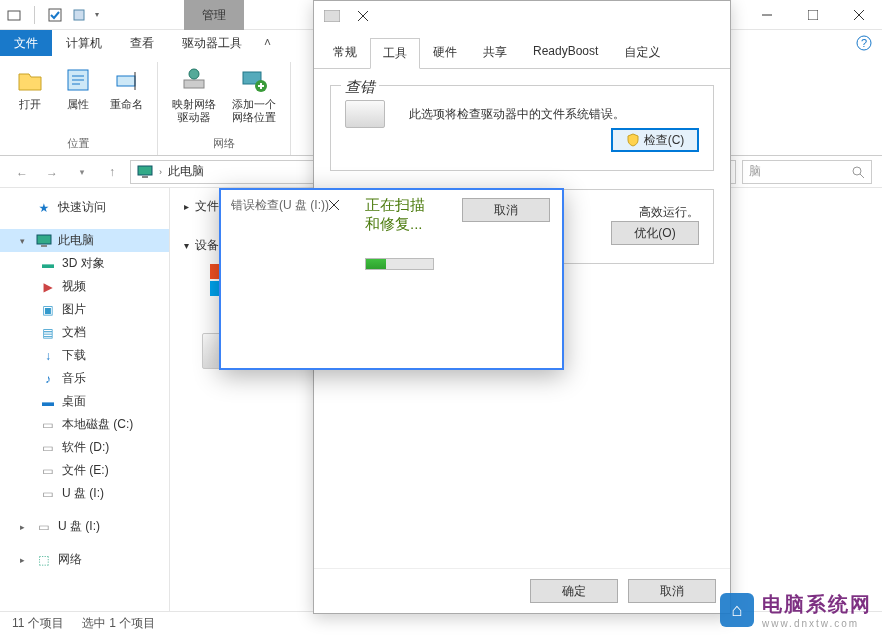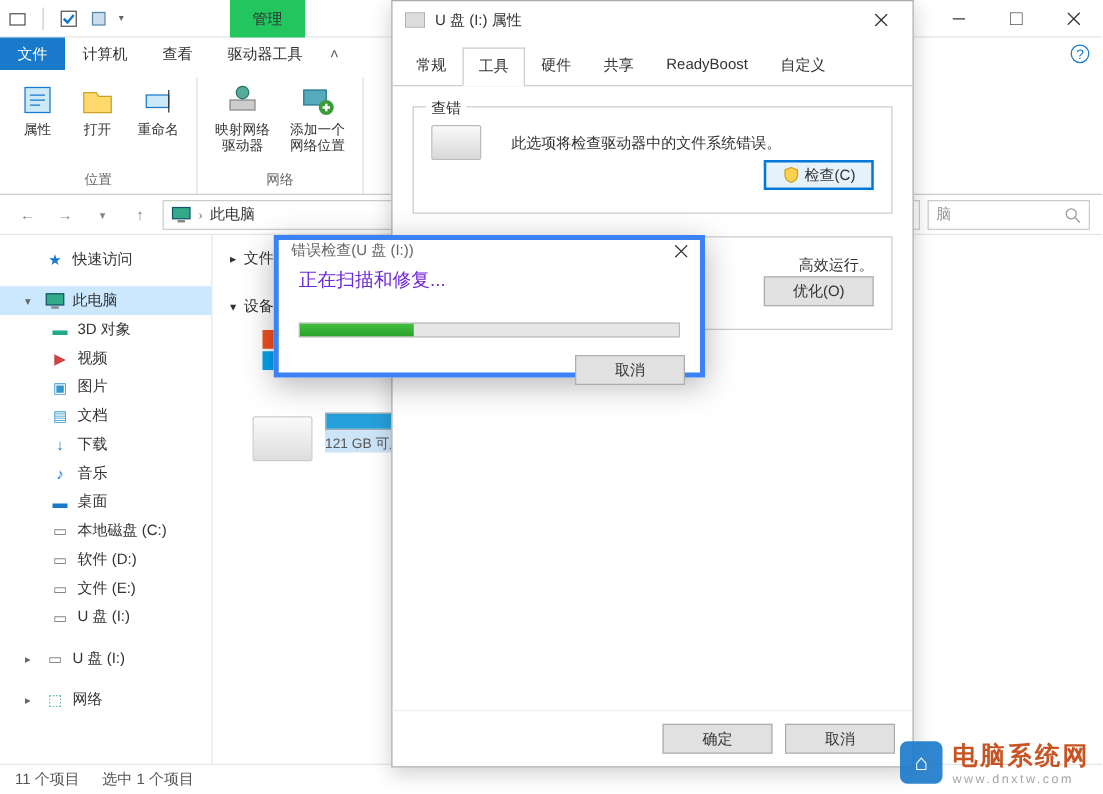--- a/index.html
+++ b/index.html
@@ -10,21 +10,21 @@
 .titlebar { height: 30px; display: flex; align-items: center; border-bottom: 1px solid #e5e5e5; padding-left: 6px; }
 .tb-icons { display: flex; gap: 8px; align-items: center; }
 .tb-icon { width: 16px; height: 16px; display: flex; align-items: center; justify-content: center; }
 .tb-sep { width: 1px; height: 18px; background: #ccc; margin: 0 4px; }
 .qat-down { font-size: 8px; color: #666; }
 .titlebar-title { margin-left: 90px; color: #555; }
 .win-controls { margin-left: auto; display: flex; }
 .win-btn { width: 46px; height: 30px; display: flex; align-items: center; justify-content: center; color: #666; }
 
 .tabs-row { display: flex; height: 26px; }
-.tab-contextual { background: #22c55e; padding: 0 18px; display: flex; align-items: center; color: #333; position: absolute; left: 184px; top: 0; height: 30px; font-size: 12px; }
+.tab-contextual { background: #a3a3a3; padding: 0 18px; display: flex; align-items: center; color: #333; position: absolute; left: 184px; top: 0; height: 30px; font-size: 12px; }
 .menu-tabs { display: flex; align-items: stretch; }
 .menu-tab { padding: 0 14px; display: flex; align-items: center; color: #333; }
 .menu-tab.file { background: #1979ca; color: #fff; }
 .help-icon { margin-left: auto; padding: 0 10px; display: flex; align-items: center; color: #1979ca; }
 .expand-icon { padding: 0 8px; display:flex; align-items:center; color:#555;}
 
 .ribbon { height: 100px; border-bottom: 1px solid #ccc; display: flex; padding-top: 6px; }
 .ribbon-group { display: flex; flex-direction: column; align-items: center; padding: 0 10px; border-right: 1px solid #e0e0e0; }
 .ribbon-items-row { display: flex; gap: 8px; flex: 1; }
 .ribbon-item { display: flex; flex-direction: column; align-items: center; gap: 2px; padding: 2px 4px; }
@@ -63,44 +63,44 @@
 
 .props-dialog { position: absolute; left: 313px; top: 0; width: 418px; height: 614px; background: #fff; border: 1px solid #aaa; box-shadow: 0 4px 16px rgba(0,0,0,0.2); display:flex; flex-direction:column; }
 .props-title { height: 30px; display: flex; align-items: center; padding: 0 10px; gap: 8px; }
 .props-title .ptxt { flex: 1; color: #333; }
 .props-close { width: 30px; height: 30px; display: flex; align-items: center; justify-content: center; color: #444; }
 .props-tabs { display: flex; border-bottom: 1px solid #ccc; padding-left: 6px; margin-top: 6px; }
 .props-tab { padding: 6px 12px; font-size: 12px; color: #333; border: 1px solid transparent; }
 .props-tab.active { border: 1px solid #ccc; border-bottom: 1px solid #fff; background: #fff; position: relative; top: 1px; }
 .props-body { flex:1; padding: 16px; }
 .fieldset { border: 1px solid #ccc; padding: 14px 14px 18px; margin-bottom: 18px; position:relative; }
-.legend { position:absolute; top:-8px; left:10px; background:#fff; padding:0 4px; font-size:12px; }
+.legend { position:absolute; top:-8px; left:10px; background:#fff; padding:0 4px; font-size:15px;font-style:italic; }
 .fs-row { display:flex; align-items:center; gap: 24px; }
 .drive-glyph { width:40px; height:28px; background: linear-gradient(#fafafa,#d8d8d8); border:1px solid #bbb; border-radius:2px; }
 .fs-text { font-size:12px; color:#333; }
 .fs-btn-row { display:flex; justify-content:flex-end; margin-top: 0; }
 .win-button { min-width: 88px; height: 24px; border: 1px solid #adadad; background: #e1e1e1; display:flex; align-items:center; justify-content:center; gap:4px; font-size:12px; }
 .win-button.highlight { border: 2px solid #0078d7; background: #e5f1fb; }
 .props-footer { display:flex; gap: 10px; justify-content:flex-end; padding: 10px 14px; border-top:1px solid #eee;}
 
 
-.check-dialog { position: absolute; left: 219px; top: 188px; width: 345px; height: 114px; background: #fff; border: 4px solid #3b82f6; box-shadow: 0 6px 24px rgba(0,0,0,0.3); display:flex; flex-direction:column; }
+.check-dialog { position: absolute; left: 219px; top: 188px; width: 345px; height: 182px; background: #fff; border: 2px solid #3b82f6; box-shadow: 0 6px 24px rgba(0,0,0,0.3); display:flex; flex-direction:row; }
 .check-title { height: 30px; display:flex; align-items:center; padding: 0 10px; color:#666; font-size:12px; }
 .check-title .cx { margin-left:auto; color:#444; }
 .check-body { padding: 6px 16px; flex:1; }
-.check-msg { color: #6d28d9; font-size: 15px; }
+.check-msg { color: #4d7c0f; font-size: 15px; }
 .progress { height: 12px; border: 1px solid #bbb; margin-top: 24px; background:#e6e6e6; position:relative; }
 .progress .pfill { position:absolute; left:0; top:0; bottom:0; width: 30%; background: linear-gradient(#3fbf3f,#2ea12e); }
 .check-footer { display:flex; justify-content:flex-end; padding: 8px 12px; }
 
 
 .watermark { position:absolute; right: 10px; bottom: 6px; display:flex; align-items:center; gap:8px; opacity:0.9; }
 .wm-logo { width:34px; height:34px; background:#1979ca; border-radius:6px; display:flex; align-items:center; justify-content:center; color:#fff; font-size:18px;}
 .wm-text { display:flex; flex-direction:column; }
-.wm-text .t1 { color:#c2410c; font-size:20px; font-weight:bold; letter-spacing:2px;}
+.wm-text .t1 { color:#701a75; font-size:20px; font-weight:bold; letter-spacing:2px;}
 .wm-text .t2 { color:#999; font-size:10px; letter-spacing:2px;}
 
 svg { display:block; }
 </style>
 </head>
 <body>
 
 <div class="explorer">
   <div class="titlebar">
     <div class="tb-icons">
@@ -160,33 +160,33 @@
         </svg>
       </div>
   </div>
 
   <div class="ribbon">
     <div class="ribbon-group">
       <div class="ribbon-items-row">
         <div class="ribbon-item">
             <div class="icn">
               <svg width="28" height="28">
-                <rect x="4" y="4" width="20" height="20" fill="#cde8f7" stroke="#1979ca"></rect>
-                <path d="M8 10h12M8 14h12M8 18h8" stroke="#1979ca"></path>
-              </svg>
-            </div>
-            <div class="lbl">属性</div>
+                <path d="M3 8h10l2 3h10v13H3z" fill="#ffd96b" stroke="#c9a227"></path>
+              </svg>
+            </div>
+            <div class="lbl">打开</div>
           </div>
         <div class="ribbon-item">
             <div class="icn">
               <svg width="28" height="28">
-                <path d="M3 8h10l2 3h10v13H3z" fill="#ffd96b" stroke="#c9a227"></path>
-              </svg>
-            </div>
-            <div class="lbl">打开</div>
+                <rect x="4" y="4" width="20" height="20" fill="#cde8f7" stroke="#1979ca"></rect>
+                <path d="M8 10h12M8 14h12M8 18h8" stroke="#1979ca"></path>
+              </svg>
+            </div>
+            <div class="lbl">属性</div>
           </div>
         <div class="ribbon-item">
             <div class="icn">
               <svg width="28" height="28">
                 <rect x="4" y="10" width="18" height="10" fill="#cde8f7" stroke="#1979ca"></rect>
                 <line x1="22" y1="6" x2="22" y2="24" stroke="#333"></line>
               </svg>
             </div>
             <div class="lbl">重命名</div>
           </div>
@@ -367,21 +367,20 @@
   </div>
 </div>
 
 <div class="props-dialog">
   <div class="props-title">
     <span>
         <svg width="16" height="12">
           <rect x="0" y="0" width="16" height="12" fill="#ddd" stroke="#999"></rect>
         </svg>
       </span>
-    <span class="ptxt">U 盘 (I:) 属性</span>
     <span class="props-close">
         <svg width="10" height="10">
           <line x1="0" y1="0" x2="10" y2="10" stroke="#333"></line>
           <line x1="10" y1="0" x2="0" y2="10" stroke="#333"></line>
         </svg>
       </span>
   </div>
   <div class="props-tabs">
     <div class="props-tab">常规</div>
     <div class="props-tab active">工具</div>

